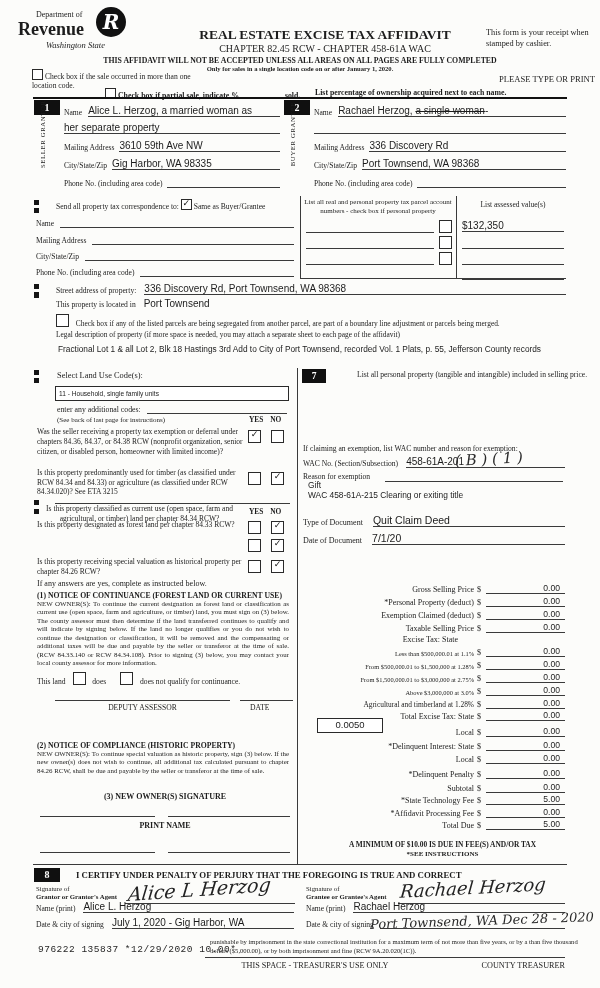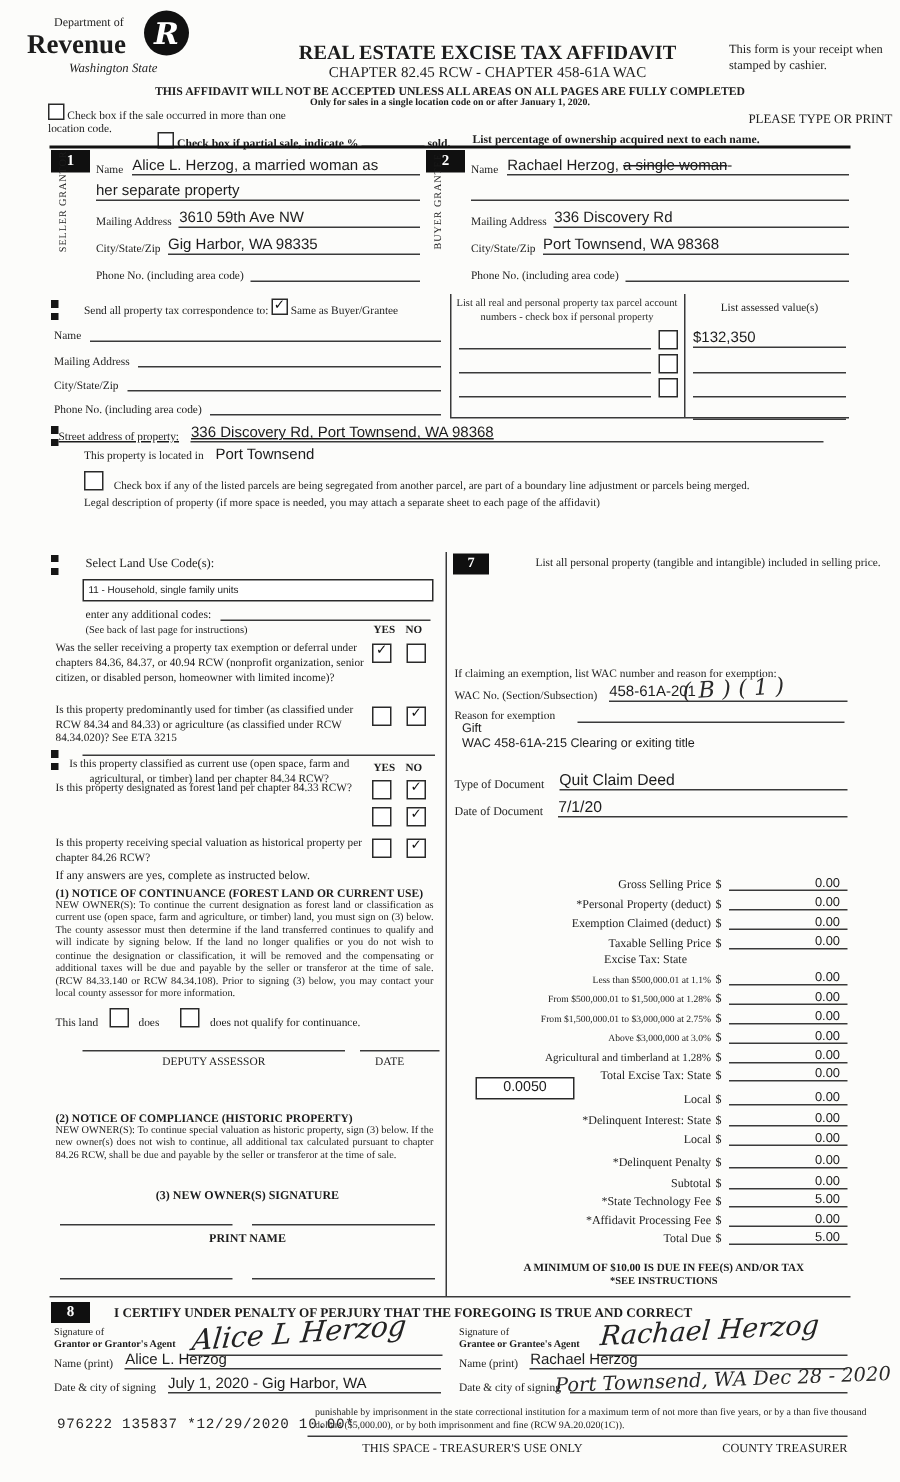--- a/index.html
+++ b/index.html
@@ -188,53 +188,54 @@
       </div>
     <div class="frow" style="height:16px;">
         <span class="grow"></span>
       </div>
     <div class="frow" style="height:15px;">
         <span class="grow"></span>
       </div>
   </div>
 
   <div class="abs marker" style="left:34px;top:284px;height:16px;"></div>
-  <div class="abs frow" style="left:39px;top:283px;width:510px;text-decoration:underline;">
+  <div class="abs frow" style="left:56px;top:283px;width:510px;">
     <span class="lbl" style="margin-right:8px;">Street address of property:</span>
     <span class="grow val">336 Discovery Rd, Port Townsend, WA 98368</span>
   </div>
   <div class="abs" style="left:56px;top:298px;font-size:7.6px;">
     <span>This property is located in</span>
     <span class="val" style="margin-left:6px;">Port Townsend</span>
   </div>
   <div class="abs" style="left:56px;top:314px;width:510px;font-size:7.4px;">
     <span class="cb big" style="margin-right:5px;"></span>
     <span>Check box if any of the listed parcels are being segregated from another parcel, are part of a boundary line adjustment or parcels being merged.</span>
   </div>
   <div class="abs" style="left:56px;top:330px;width:510px;font-size:7.4px;">Legal description of property (if more space is needed, you may attach a separate sheet to each page of the affidavit)</div>
+  <div class="abs sans" style="left:58px;top:344px;width:508px;font-size:8.3px;">Fractional Lot 1 &amp; all Lot 2, Blk 18 Hastings 3rd Add to City of Port Townsend, recorded Vol. 1 Plats, p. 55, Jefferson County records</div>
 
   <div class="abs vline" style="left:297px;top:368px;height:496px;"></div>
   <div class="abs hline" style="left:33px;top:864px;width:534px;"></div>
 
   <div class="abs marker" style="left:34px;top:370px;height:16px;"></div>
   <div class="abs" style="left:57px;top:371px;font-size:8.4px;">Select Land Use Code(s):</div>
   <div class="abs" style="left:55px;top:386px;width:232px;height:13px;border:1px solid #2a2a2a;background:#fff;">
     <span class="sans" style="font-size:6.6px;padding-left:3px;display:block;line-height:13px;">11 - Household, single family units</span>
   </div>
   <div class="abs frow" style="left:57px;top:402px;width:230px;">
     <span style="font-size:7.8px;margin-right:6px;text-align:center;">enter any additional codes:</span>
     <span class="grow"></span>
   </div>
   <div class="abs" style="left:57px;top:416px;font-size:7px;">(See back of last page for instructions)</div>
   <div class="abs" style="left:249px;top:415px;font-size:7.4px;">
     <span class="b">YES</span>
     <span class="b" style="margin-left:5px;">NO</span>
   </div>
 
-  <div class="abs" style="left:37px;top:427px;width:208px;font-size:7.5px;line-height:1.3;">Was the seller receiving a property tax exemption or deferral under chapters 84.36, 84.37, or 40.94 RCW (nonprofit organization, senior citizen, or disabled person, homeowner with limited income)?</div>
+  <div class="abs" style="left:37px;top:427px;width:208px;font-size:7.5px;line-height:1.3;">Was the seller receiving a property tax exemption or deferral under chapters 84.36, 84.37, or 84.38 RCW (nonprofit organization, senior citizen, or disabled person, homeowner with limited income)?</div>
   <div class="abs" style="left:248px;top:428px;">
     <span class="cb big on"></span>
     <span class="cb big" style="margin-left:6px;"></span>
   </div>
 
   <div class="abs" style="left:37px;top:468px;width:208px;font-size:7.5px;line-height:1.28;">Is this property predominantly used for timber (as classified under RCW 84.34 and 84.33) or agriculture (as classified under RCW 84.34.020)? See ETA 3215</div>
   <div class="abs" style="left:248px;top:470px;">
     <span class="cb big"></span>
     <span class="cb big on" style="margin-left:6px;"></span>
   </div>

